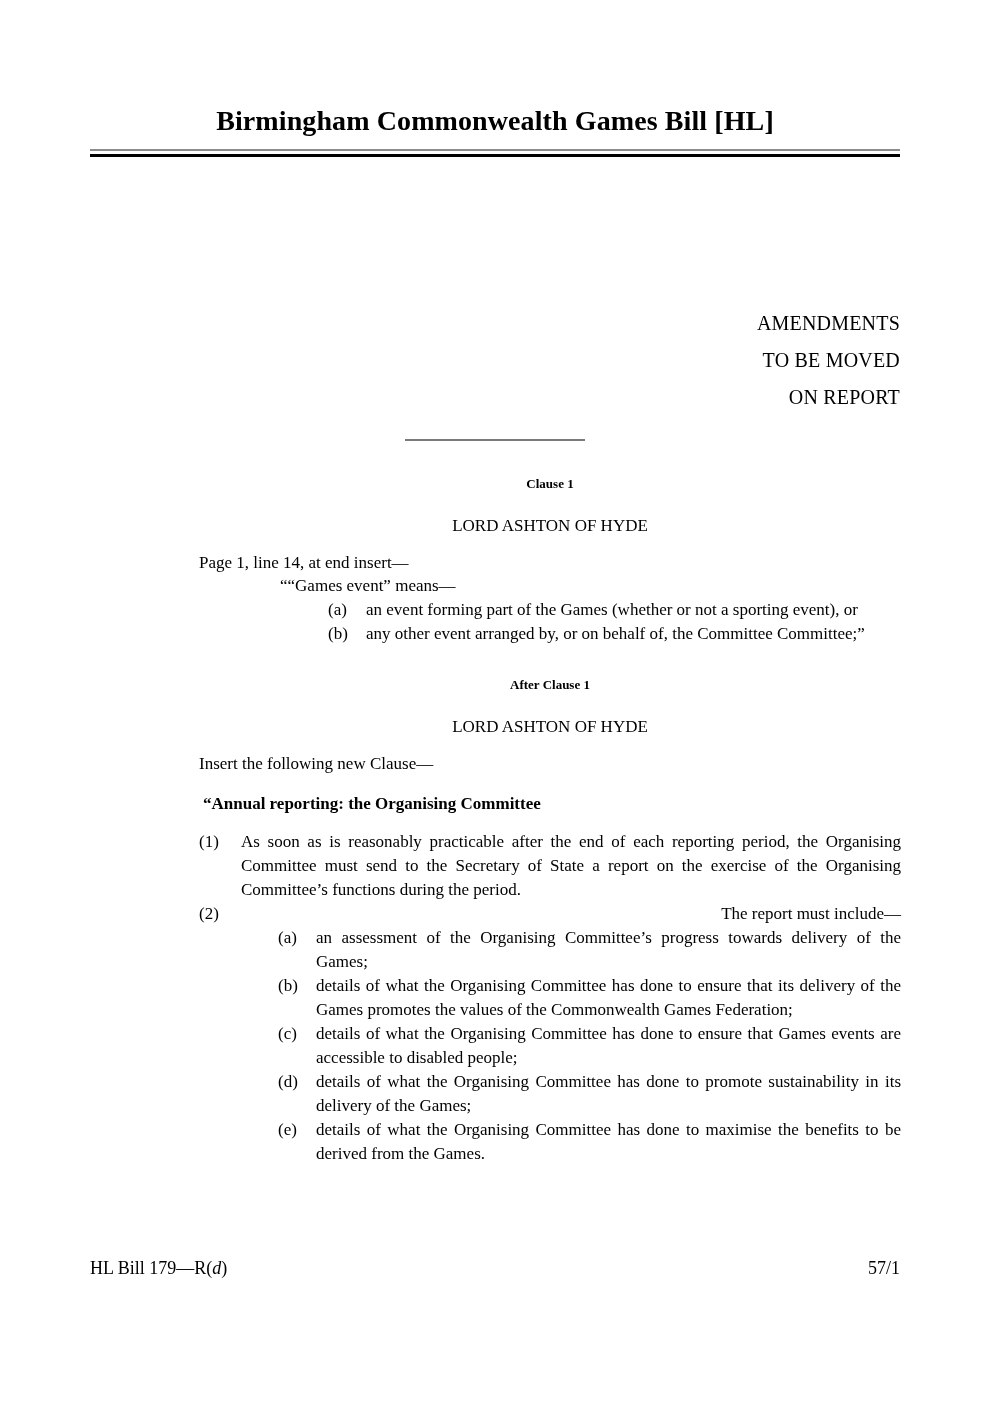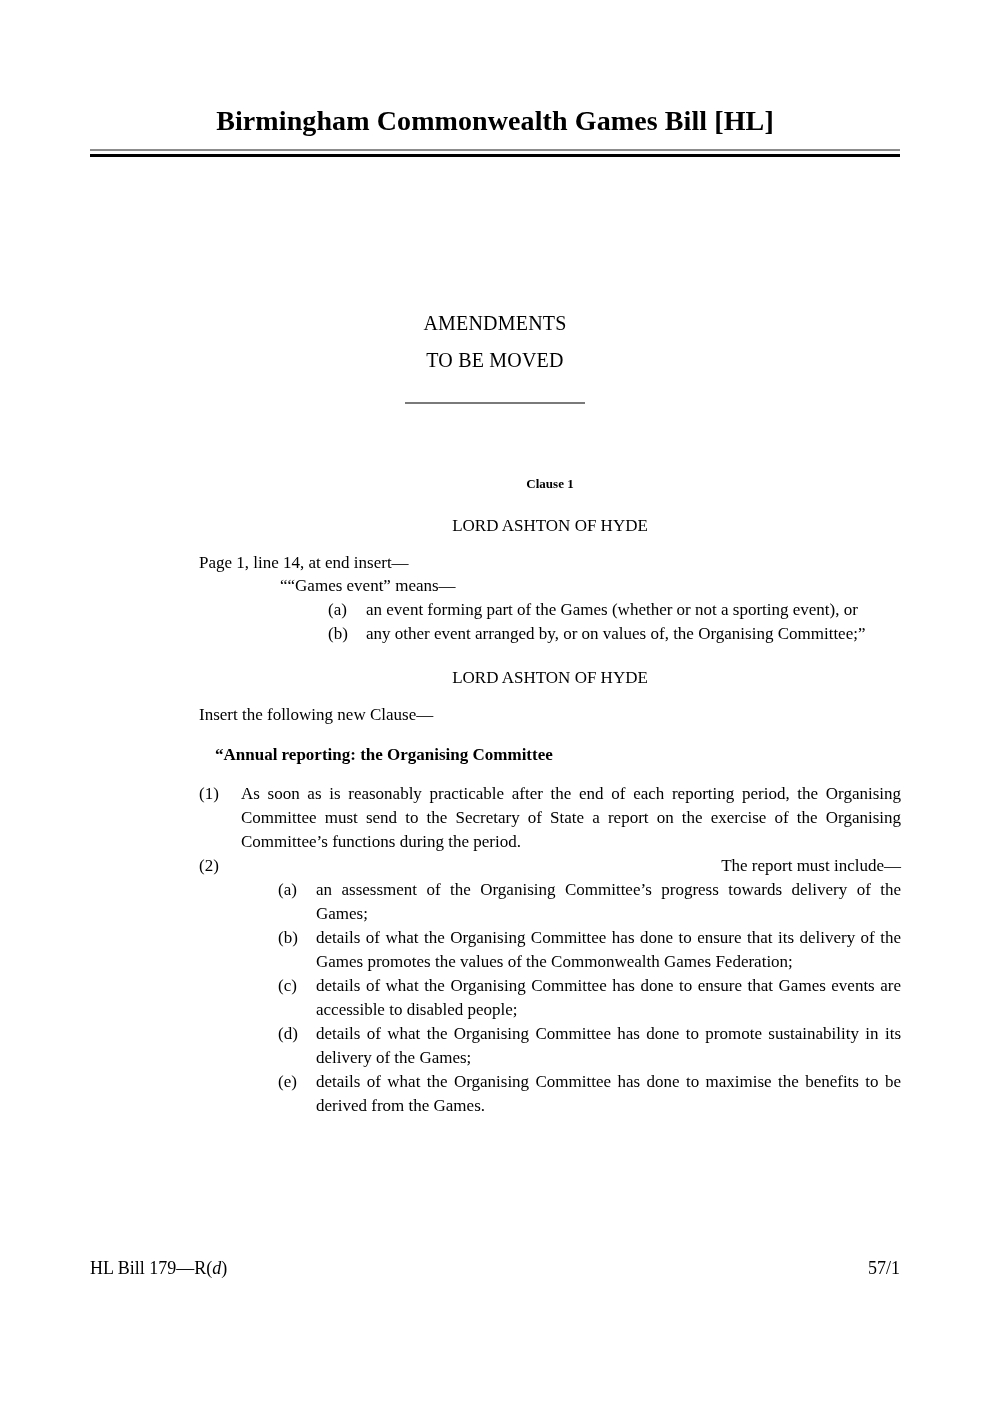--- a/index.html
+++ b/index.html
@@ -54,20 +54,21 @@
     position: absolute;
     left: 90px;
     top: 305px;
     width: 810px;
     text-align: center;
   }
   .amend-head div {
     font-size: 20px;
     line-height: 37px;
     letter-spacing: 0.2px;
+    text-align: right;
   }
   .mid-rule {
     width: 180px;
     height: 2px;
     background: #7a7a7a;
     margin: 23px auto 0 auto;
   }
 
   
   .body-area {
@@ -92,21 +93,21 @@
   }
   .lead-line {
     font-size: 17px;
     margin: 0;
     line-height: 22px;
     text-align: left;
   }
   .new-clause-title {
     font-size: 17px;
     font-weight: bold;
-    margin: 16px;
+    margin: 4px;
     line-height: 22px;
   }
 
   
   .sp-clause-head   { margin-top: 0; }
   .sp-sponsor-1     { margin-top: 22px; }
   .sp-lead-1        { margin-top: 16px; }
   .sp-after-clause  { margin-top: 29px; }
   .sp-sponsor-2     { margin-top: 22px; }
   .sp-lead-2        { margin-top: 16px; }
@@ -172,20 +173,21 @@
 
   <div class="title-block">
     <h1 class="doc-title">Birmingham Commonwealth Games Bill [HL]</h1>
     <div class="rule-thin"></div>
     <div class="rule-thick"></div>
   </div>
 
   <div class="amend-head">
     <div>AMENDMENTS</div>
     <div>TO BE MOVED</div>
+    <div>ON REPORT</div>
     <div class="mid-rule"></div>
   </div>
 
   <div class="body-area">
 
     <div>
       <p class="clause-head sp-clause-head">Clause 1</p>
 
       <p class="sponsor sp-sponsor-1">LORD ASHTON OF HYDE</p>
 
@@ -193,25 +195,26 @@
 
       <div class="lvl-quote">““Games event” means—</div>
 
       <div class="row lvl-alpha1">
         <span class="marker">(a)</span>
         <span class="content">an event forming part of the Games (whether or not a sporting event), or</span>
       </div>
 
       <div class="row lvl-alpha1">
         <span class="marker">(b)</span>
-        <span class="content">any other event arranged by, or on values of, the Organising Committee;”</span>
+        <span class="content">any other event arranged by, or on behalf of, the Committee Committee;”</span>
       </div>
     </div>
 
     <div>
+      <p class="clause-head sp-after-clause">After Clause 1</p>
 
       <p class="sponsor sp-sponsor-2">LORD ASHTON OF HYDE</p>
 
       <p class="lead-line sp-lead-2">Insert the following new Clause—</p>
 
       <p class="new-clause-title sp-nc-title">“Annual reporting: the Organising Committee</p>
 
       <div class="row lvl-num sp-para-1">
         <span class="marker">(1)</span>
         <span class="content">As soon as is reasonably practicable after the end of each reporting period, the Organising Committee must send to the Secretary of State a report on the exercise of the Organising Committee’s functions during the period.</span>

